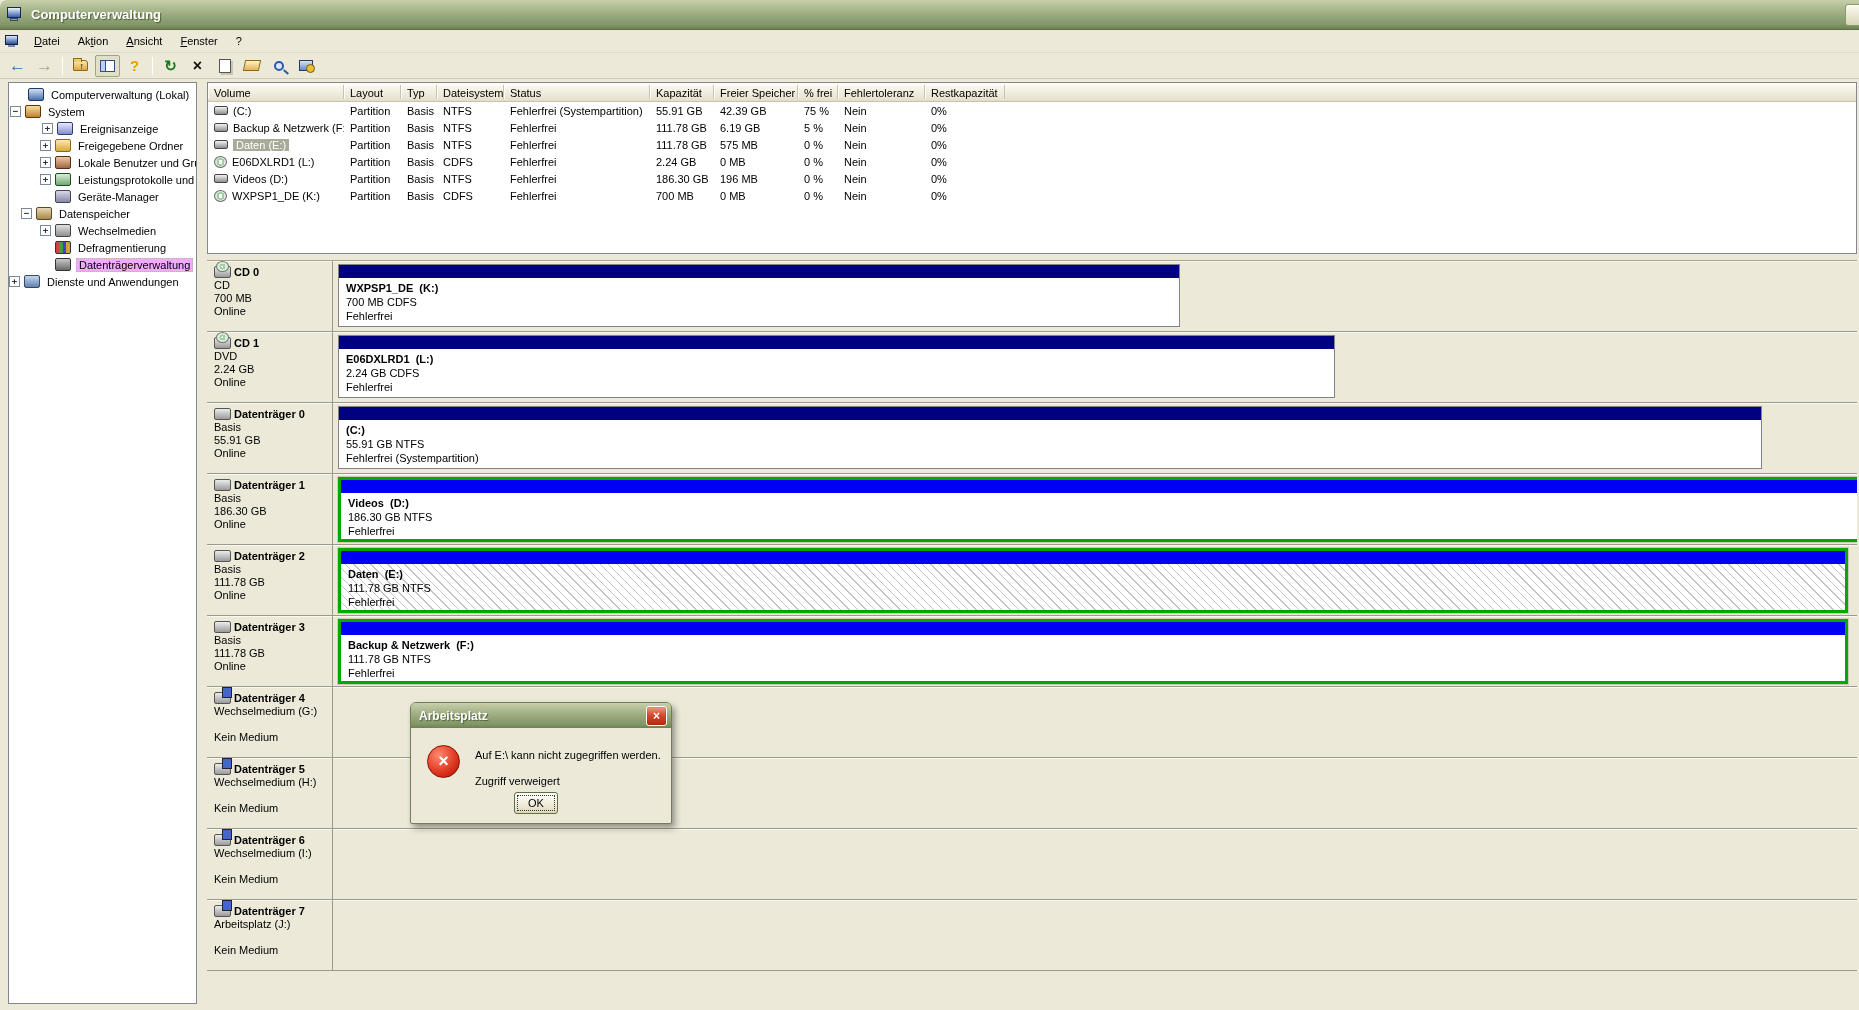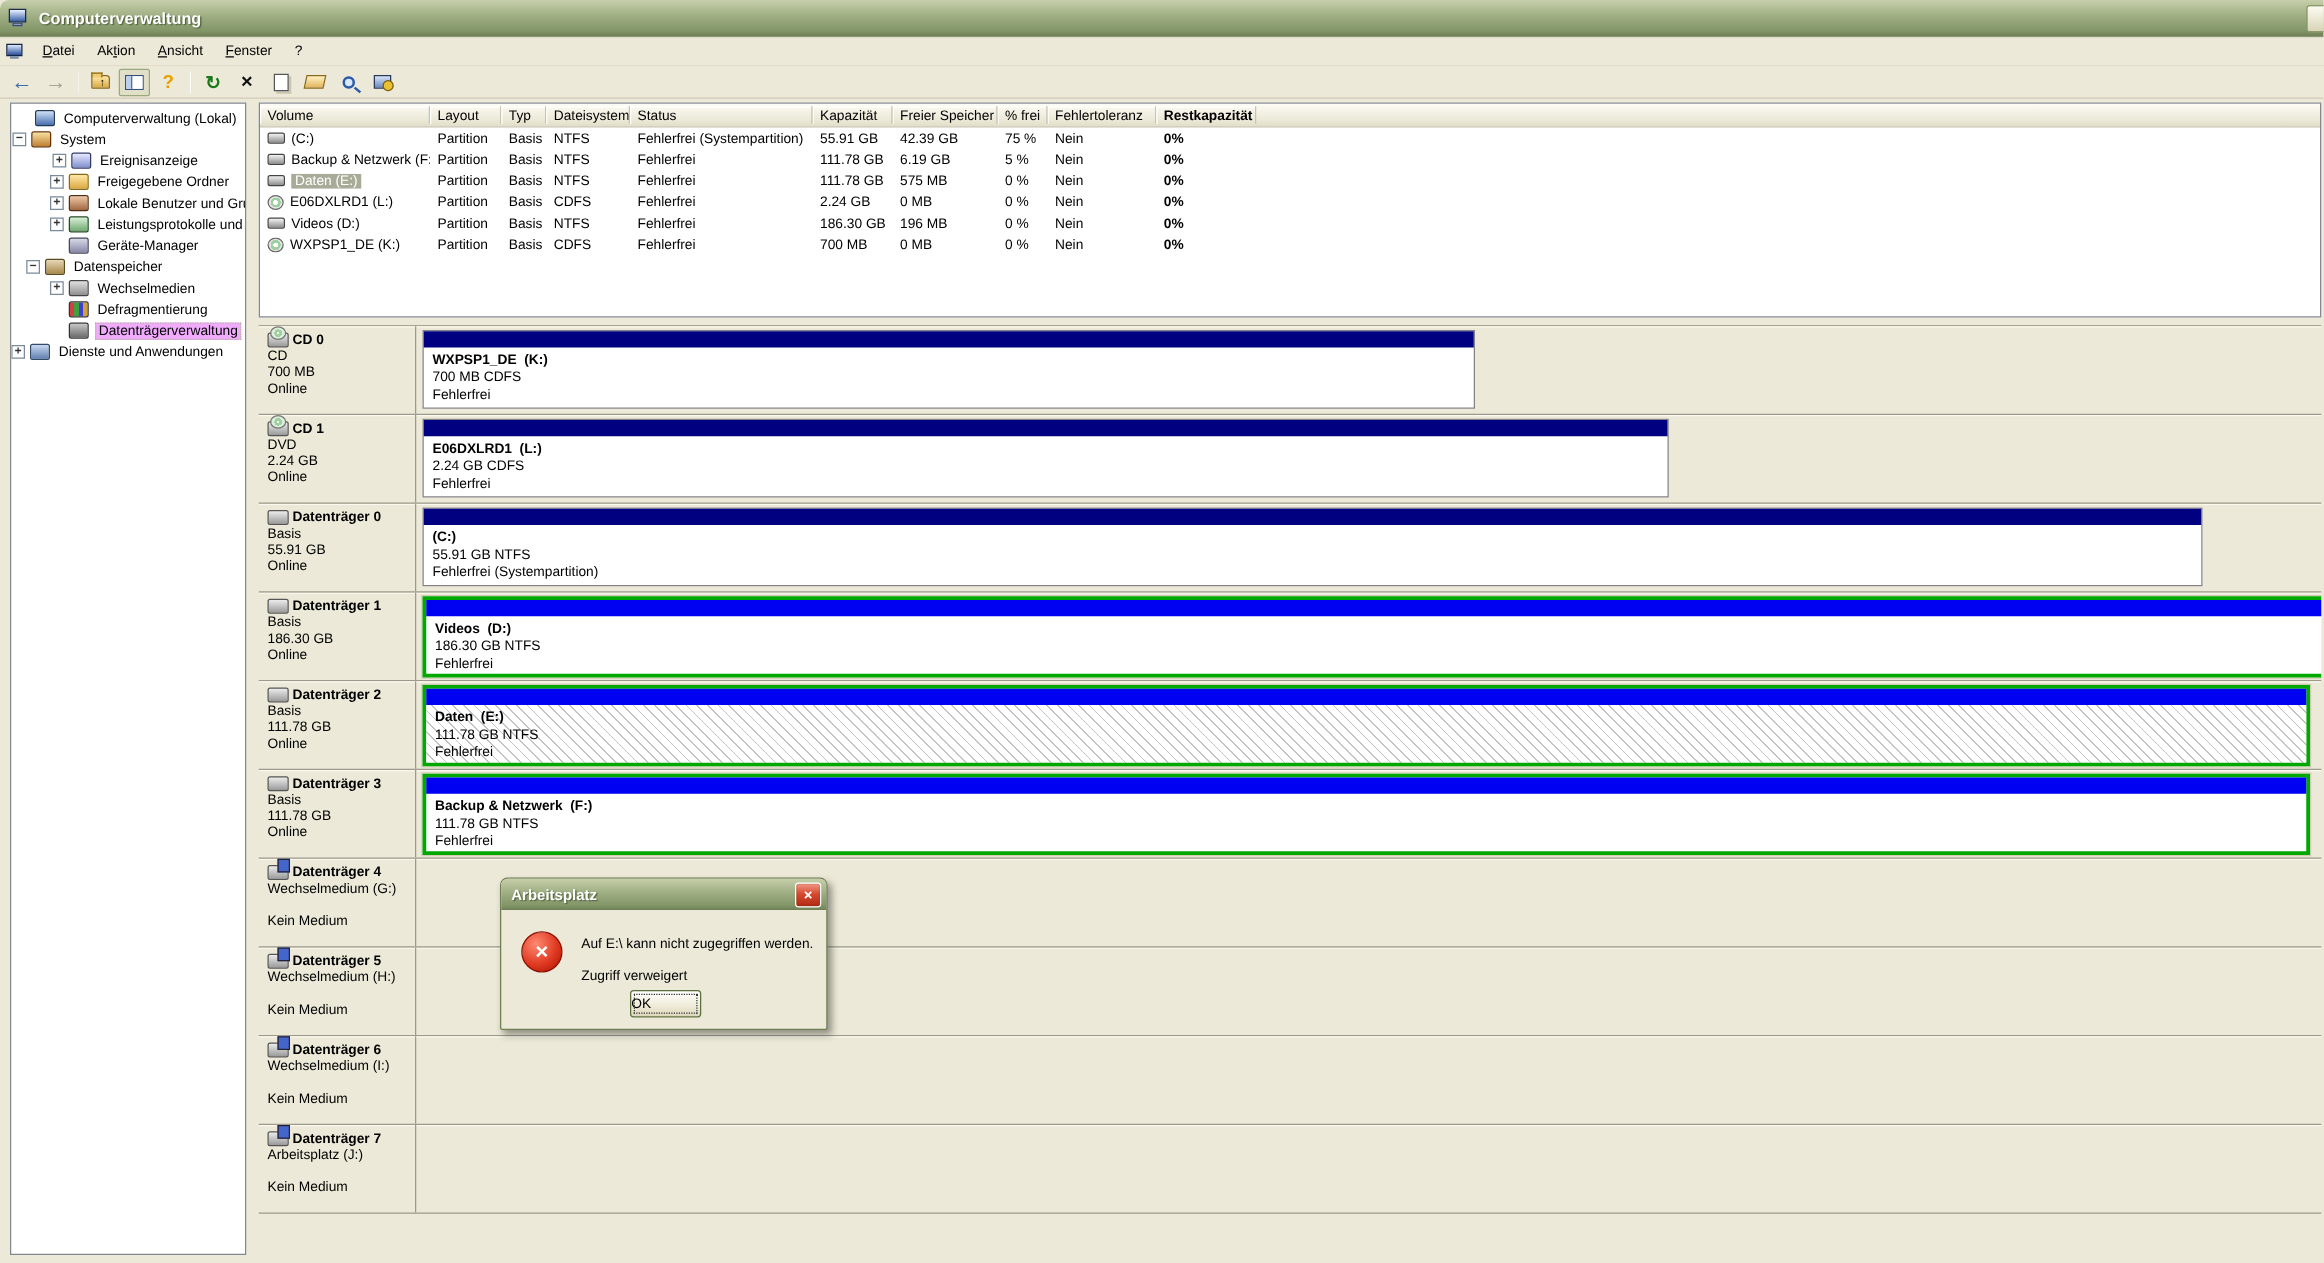--- a/index.html
+++ b/index.html
@@ -75,21 +75,21 @@
   .ti-dtv { background:linear-gradient(#C8C8C8,#6A6A6A); border:1px solid #333; }
   .ti-services { background:linear-gradient(#C8D8F0,#6080B0); border:1px solid #334A66; }
 
   
   .volume-pane { position:absolute; left:207px; top:82px; width:1650px; height:172px; background:#fff; border:1px solid #828790; overflow:hidden; }
   .vhead { display:flex; height:19px; background:linear-gradient(#FDFCF5,#ECE9D8 70%, #E2DEC8); border-bottom:1px solid #C6C3B2;align-items:center; }
   .vhead .hc { padding:2px 0 0 6px; border-right:1px solid #C6C3B2; box-shadow:inset 1px 1px 0 #fff; white-space:nowrap; overflow:hidden; }
   .vrow { display:flex; height:17px; align-items:center; }
   .vrow .c { padding-left:6px; white-space:nowrap; overflow:hidden; }
   .c0{width:136px; display:flex; align-items:center;} .c1{width:57px;} .c2{width:36px;} .c3{width:67px;} .c4{width:146px;}
-  .c5{width:64px;} .c6{width:84px;} .c7{width:40px;} .c8{width:87px;} .c9{width:80px;font-weight:bold;}
+  .c5{width:64px;} .c6{width:84px;} .c7{width:40px;} .c8{width:87px;} .c9{width:80px;}
   .vicon { flex:0 0 14px; width:14px; height:9px; margin-right:5px; background:linear-gradient(#F2F2F2,#8E8E8E); border:1px solid #444; border-radius:2px; }
   .vicon-cd { flex:0 0 13px; width:13px; height:12px; border-radius:50%; border:1px solid #666;
     background:radial-gradient(circle,#fff 0 2px,#9FD09F 2px 4px,#E4E4E4 4px 7px); }
   .vname.sel { background:#A8AB97; color:#fff; padding:0 3px; }
 
   
   .disk-pane { position:absolute; left:207px; top:260px; width:1650px; height:746px; background:#ECE9D8;
     border-top:1px solid #A8A490; }
   .drow { display:flex; height:71px; border-bottom:1px solid #9C9A8C; box-shadow:inset 0 1px 0 #FBF9EE; }
   .dlabel { width:126px; border-right:1px solid #9C9A8C; padding:5px 4px 0 7px; }
@@ -105,37 +105,37 @@
   .part .band { height:13px; width:100%; }
   .band-navy { background:#000080; }
   .band-blue { background:#0000F2; }
   .part.ext { border:3px solid #00A800; height:65px; box-shadow:0 0 0 1px #CFCBB5; }
   .pbody { padding:3px 0 0 7px; }
   .pbody div { line-height:14px; }
   .pname { font-weight:bold; white-space:pre; }
   .hatch .pbody { height:46px; background:repeating-linear-gradient(45deg,#FFFFFF 0 5px,#C4C4C4 5px 6px); }
 
   
-  .dialog { position:absolute; left:400px; top:702px; width:262px; height:122px; background:#ECE9D8;
+  .dialog { position:absolute; left:410px; top:702px; width:262px; height:122px; background:#ECE9D8;
     border:1px solid #6F7F55; border-radius:6px 6px 2px 2px; box-shadow:3px 4px 6px rgba(40,40,30,.45); }
   .dlg-title { height:25px; border-radius:5px 5px 0 0; display:flex; align-items:center; padding-left:8px;
     background:linear-gradient(#C6CFAA, #9FAE83 45%, #829668 85%, #6F7F55); }
   .dlg-title .t { color:#fff; font-weight:bold; font-size:12px; text-shadow:1px 1px 1px #4F5F3A; }
   .dlg-close { position:absolute; right:4px; top:3px; width:21px; height:20px; border-radius:3px;
     background:linear-gradient(#F29A86,#D6492F 45%,#B02A14); border:1px solid #fff; color:#fff;
     font-weight:bold; font-size:12px; line-height:18px; text-align:center; box-shadow:inset 0 0 1px #7A1A0A; }
   .dlg-body { position:relative; height:96px; }
   .err-icon { position:absolute; left:16px; top:17px; width:33px; height:33px; border-radius:50%;
     background:radial-gradient(circle at 35% 30%, #FF8A72, #E03A22 55%, #A81000); border:1px solid #8A0E00;
     color:#fff; font-weight:bold; font-size:18px; line-height:31px; text-align:center; }
   .dlg-msg1 { position:absolute; left:64px; top:21px; }
   .dlg-msg2 { position:absolute; left:64px; top:47px; }
-  .dlg-ok { position:absolute; left:103px; top:64px; width:57px; height:22px;
+  .dlg-ok { position:absolute; left:103px; top:64px; width:44px; height:22px;
     background:linear-gradient(#FFFFFF,#F2EFDE 50%,#DDD8BC); border:1px solid #5E6F3F; border-radius:3px;
-    text-align:left; line-height:20px; }
+    text-align:center; line-height:20px; }
   .dlg-ok .focus { position:absolute; left:2px; top:2px; right:2px; bottom:2px; border:1px dotted #333; }
 </style>
 </head>
 <body>
 
 <div class="screen">
 
   <div class="titlebar">
     <span class="app-icon">
         <span class="mon"></span>

